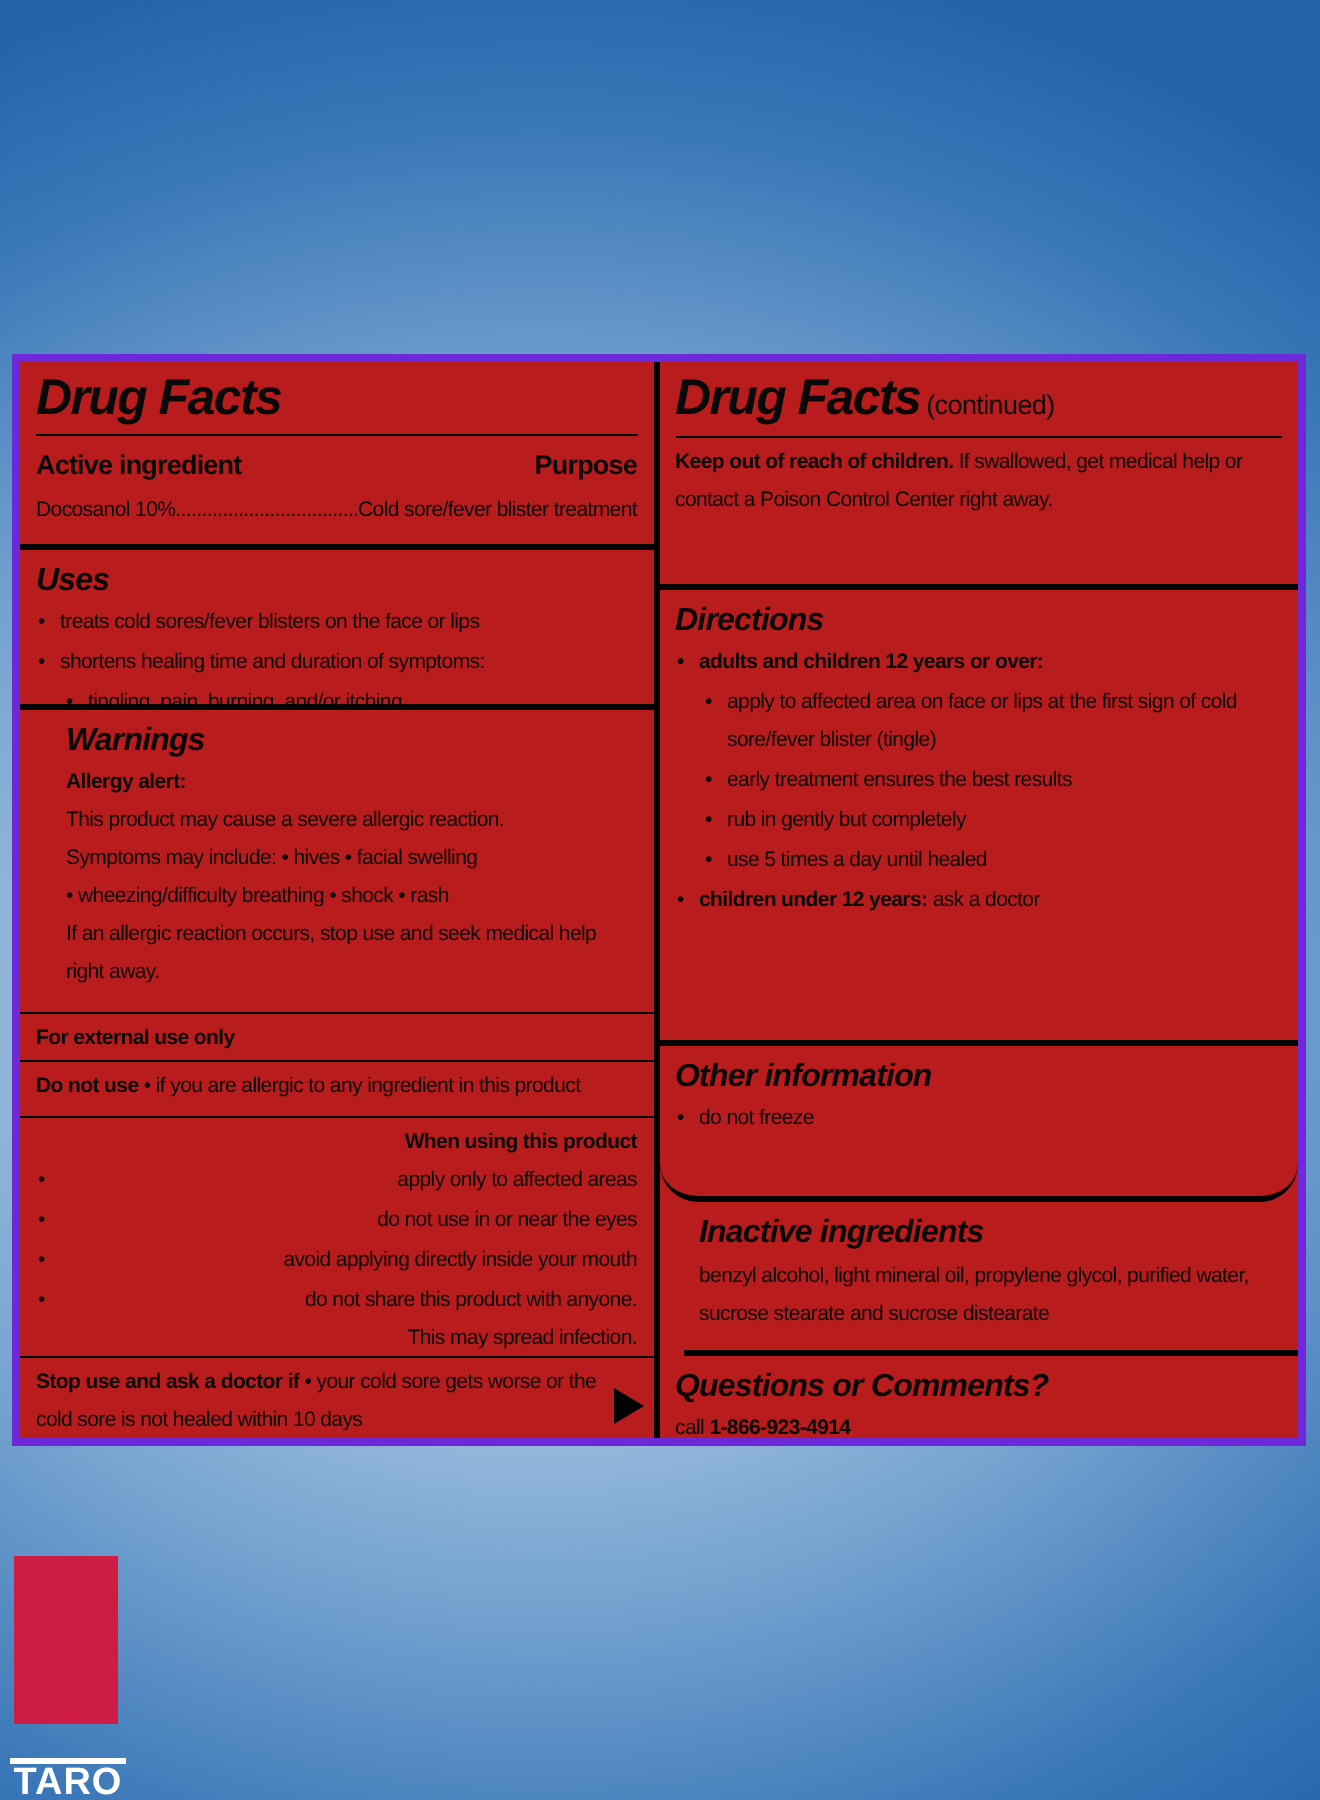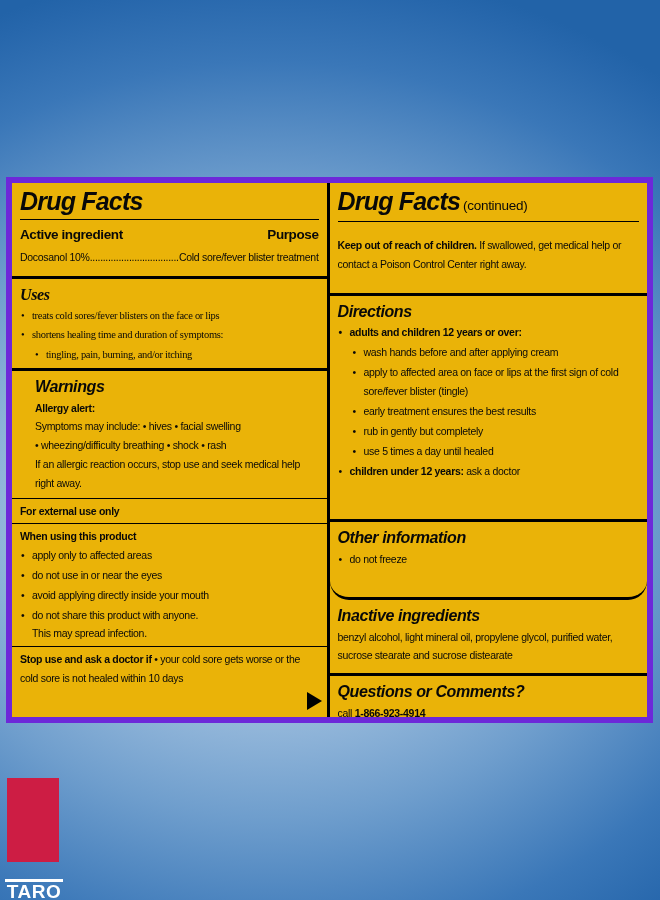--- a/index.html
+++ b/index.html
@@ -9,21 +9,21 @@
     position:relative;
     overflow:hidden;
     background:
       radial-gradient(ellipse 640px 540px at 41% 56%,
         #d9e6f3 0%, #a9c6e2 30%, #6f9ecd 58%, #3a77b8 82%, #2767ac 96%, #2263a8 100%);
   }
 
   
   .panel {
     position:absolute; left:6px; top:177px; width:647px; height:546px;
-    background:#eab308; border:6px solid #6d28d9;
+    background:#b91c1c; border:4px solid #6d28d9;
     display:flex;
     color:#090909;
     font-size:10.5px; letter-spacing:-0.3px; line-height:1.8;
   }
   .col { width:50%; display:flex; flex-direction:column; }
   .col-left { border-right:3px solid #000; }
 
   .sec { padding:3px 8px 0 8px; overflow:hidden; }
   .bb-thick { border-bottom:3px solid #000; }
   .bb-thin  { border-bottom:1.5px solid #000; }
@@ -93,43 +93,48 @@
         <span class="subhead">Active ingredient</span>
         <span class="subhead">Purpose</span>
       </div>
       <div class="leader">
         <span>Docosanol 10%</span>
         <span class="dots">....................................................................</span>
         <span>Cold sore/fever blister treatment</span>
       </div>
     </div>
 
-    <div class="sec bb-thick" style="height:92px;font-family:Liberation Serif, serif;">
+    <div class="sec bb-thick" style="height:82px;">
       <div class="h-sec">Uses</div>
       <ul>
         <li class="bullet">treats cold sores/fever blisters on the face or lips</li>
         <li class="bullet">shortens healing time and duration of symptoms:</li>
         <li class="bullet l2">tingling, pain, burning, and/or itching</li>
       </ul>
     </div>
 
-    <div class="sec bb-thin" style="height:128px;padding-left:23px;">
+    <div class="sec bb-thin" style="height:156px;padding-left:23px;">
       <div class="h-sec">Warnings</div>
       <div class="bold">Allergy alert:</div>
+      <div>This product may cause a severe allergic reaction.</div>
       <div>Symptoms may include: • hives • facial swelling</div>
       <div>• wheezing/difficulty breathing • shock • rash</div>
       <div>If an allergic reaction occurs, stop use and seek medical help right away.</div>
     </div>
 
     <div class="sec bb-thin" style="height:25px;">
       <span class="bold">For external use only</span>
     </div>
 
-
-    <div class="sec bb-thin" style="height:123px;">
+    <div class="sec bb-thin" style="height:29px;">
+      <span class="bold">Do not use</span>
+      <span>• if you are allergic to any ingredient in this product</span>
+    </div>
+
+    <div class="sec bb-thin" style="height:123px;text-align:right;">
       <div class="bold">When using this product</div>
       <ul>
         <li class="bullet">apply only to affected areas</li>
         <li class="bullet">do not use in or near the eyes</li>
         <li class="bullet">avoid applying directly inside your mouth</li>
         <li class="bullet" style="margin-bottom:0;">do not share this product with anyone.</li>
         <li class="noBullet">This may spread infection.</li>
       </ul>
     </div>
 
@@ -139,47 +144,46 @@
       <span class="tri"></span>
     </div>
   </div>
 
   <div class="col">
 
     <div class="sec bb-thick" style="height:128px;">
       <div class="df-title-row">
         <span class="df-title">Drug Facts</span><span class="df-continued">(continued)</span>
       </div>
-      <div style="margin-top:14px;">
+      <div style="margin-top:3px;">
         <span class="bold">Keep out of reach of children.</span>
         <span>If swallowed, get medical help or contact a Poison Control Center right away.</span>
       </div>
     </div>
 
     <div class="sec bb-thick" style="height:258px;">
       <div class="h-sec">Directions</div>
       <ul>
         <li class="bullet bold">adults and children 12 years or over:</li>
-        <li class="bullet l2">wash hands before and after applying cream</li>
         <li class="bullet l2">apply to affected area on face or lips at the first sign of cold sore/fever blister (tingle)</li>
         <li class="bullet l2">early treatment ensures the best results</li>
         <li class="bullet l2">rub in gently but completely</li>
         <li class="bullet l2">use 5 times a day until healed</li>
         <li class="bullet"><span class="bold">children under 12 years:</span> <span>ask a doctor</span></li>
       </ul>
     </div>
 
     <div class="sec bb-thick" style="height:88px;border-radius:19px;">
       <div class="h-sec">Other information</div>
       <ul>
         <li class="bullet">do not freeze</li>
       </ul>
     </div>
 
-    <div class="sec bb-thick" style="height:86px;">
+    <div class="sec bb-thick" style="height:86px;margin-left:12px;">
       <div class="h-sec">Inactive ingredients</div>
       <div>benzyl alcohol, light mineral oil, propylene glycol, purified water, sucrose stearate and sucrose distearate</div>
     </div>
 
     <div class="sec grow">
       <div class="h-sec">Questions or Comments?</div>
       <div>
         <span>call</span>
         <span class="bold">1-866-923-4914</span>
       </div>

